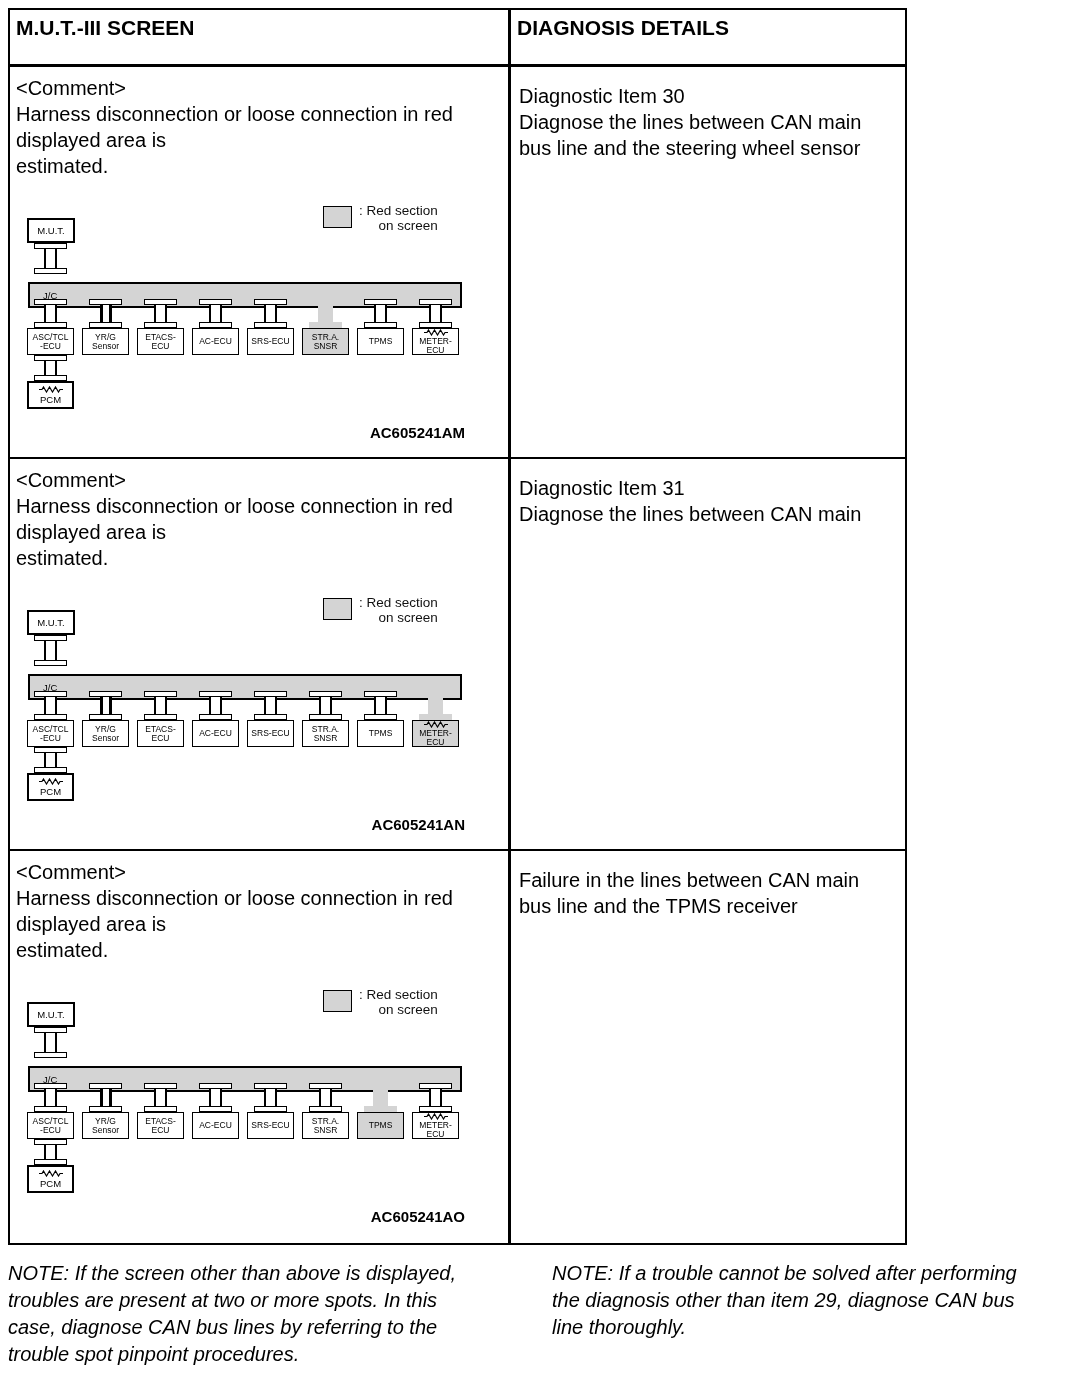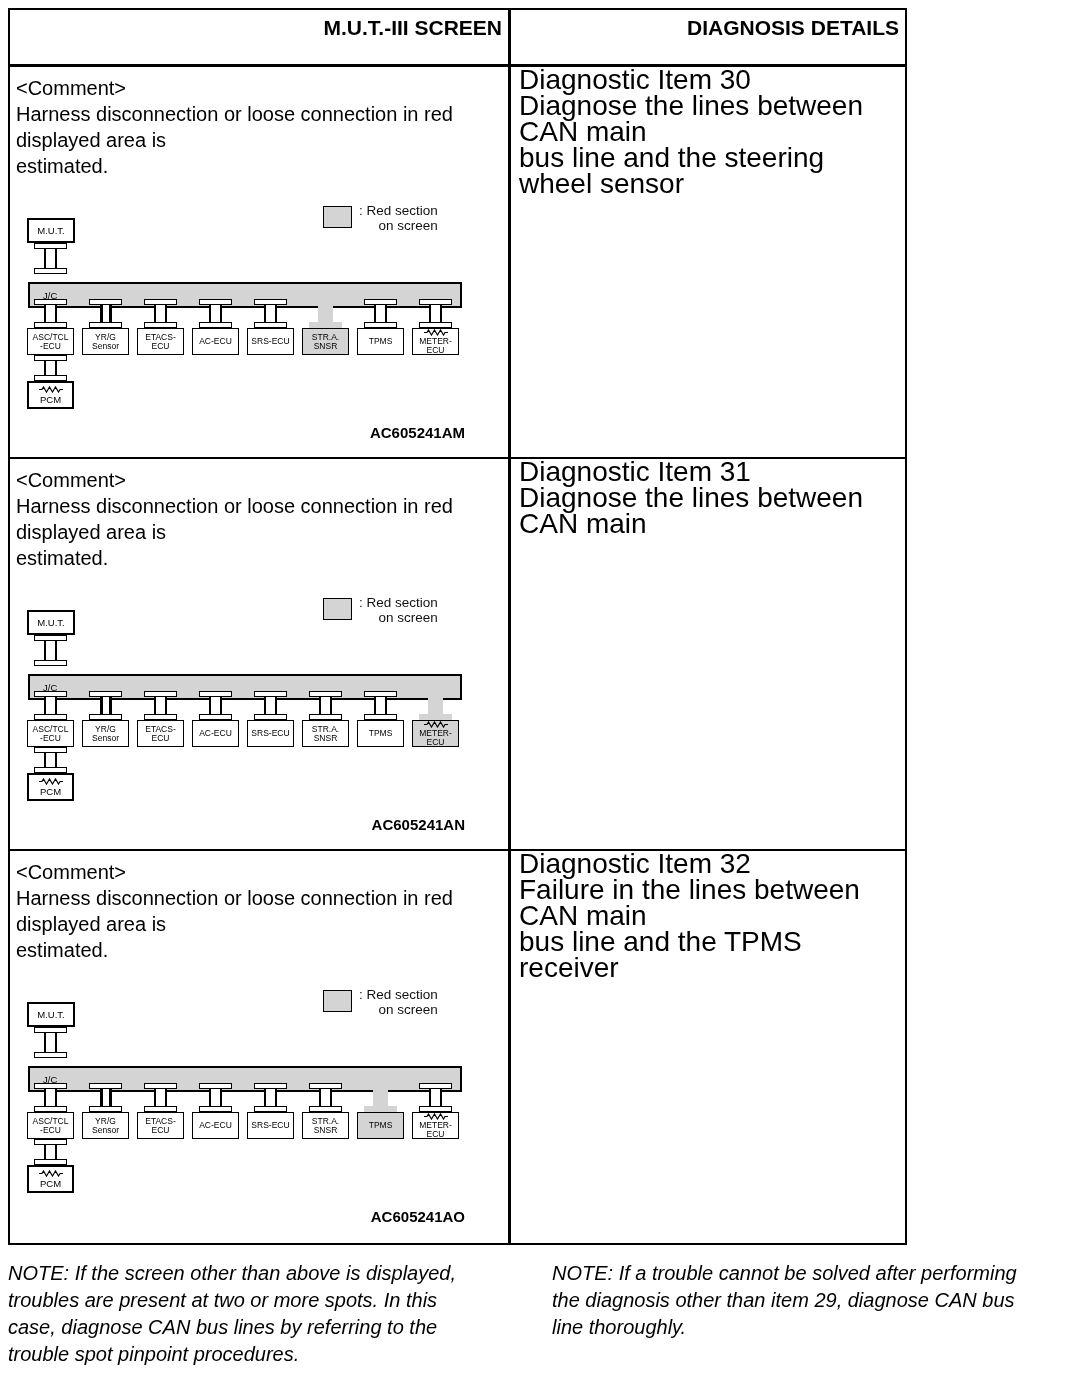--- a/index.html
+++ b/index.html
@@ -2,29 +2,29 @@
 <html><head>
 <meta charset="utf-8">
 <style>
   :root{ --gray:#d4d4d4; --ink:#000; }
   *{ margin:0; padding:0; box-sizing:border-box; }
   body{ background:#fff; font-family:"Liberation Sans","DejaVu Sans",sans-serif; color:#000; }
   .page{ position:relative; width:1075px; height:1376px; background:#fff; overflow:hidden; }
 
   
   .doc-table{ position:absolute; left:8px; top:8px; width:899px; border:2px solid var(--ink); background:#fff; }
-  .thead{ display:flex; height:57px; border-bottom:3px solid var(--ink);text-align:right; }
+  .thead{ display:flex; height:57px; border-bottom:3px solid var(--ink); }
   .th{ padding:6px 6px; font-weight:bold; font-size:21px; letter-spacing:0; }
   .th-left{ width:501px; border-right:3px solid var(--ink); }
   .th-right{ flex:1; }
 
   .trow{ display:flex; height:392px; border-bottom:2px solid var(--ink); }
   .trow:last-child{ border-bottom:none; }
   .td-left{ width:501px; border-right:3px solid var(--ink); position:relative; }
-  .td-right{ flex:1; padding:0 8px; font-size:28px; line-height:26px; }
+  .td-right{ flex:1; padding:16px 8px; font-size:20px; line-height:26px; }
 
   .comment{ padding:8px 0 0 6px; font-size:20px; line-height:26px; }
 
   
   .diagram{ position:absolute; left:0; top:136px; width:498px; height:244px; }
   .mut-box{ position:absolute; left:17px; top:15px; width:48px; height:25px; border:2px solid var(--ink);
             display:flex; align-items:center; justify-content:center; font-size:9.5px; background:#fff; }
   .jc-bar{ position:absolute; left:18px; top:79px; width:434px; height:26px; border:2px solid var(--ink);
            background:var(--gray); display:flex; align-items:center; }
   .jc-bar span{ padding-left:13px; font-size:9.5px; }
@@ -421,21 +421,20 @@
         <div class="pcm-box">
           <span class="pcm-resistor"><svg width="26" height="7" viewBox="0 0 26 7">
                     <path d="M1 3.5 h3 l1.5 -2.5 l3 5 l3 -5 l3 5 l3 -5 l3 5 l1.5 -2.5 h3" fill="none" stroke="#000" stroke-width="1.2"></path>
                   </svg></span>
           <span class="pcm-label">PCM</span>
         </div>
         <div class="diagram-id">AC605241AO</div>
       </div>
     </div>
     <div class="td-right">
-      <div class="diag-title">Diagnostic Item 32</div>
       <div class="diag-desc">
               <div>Failure in the lines between CAN main</div>
               <div>bus line and the TPMS receiver</div>
             </div>
     </div>
   </div>
 </div>
   </div>
 
   <div class="notes">

